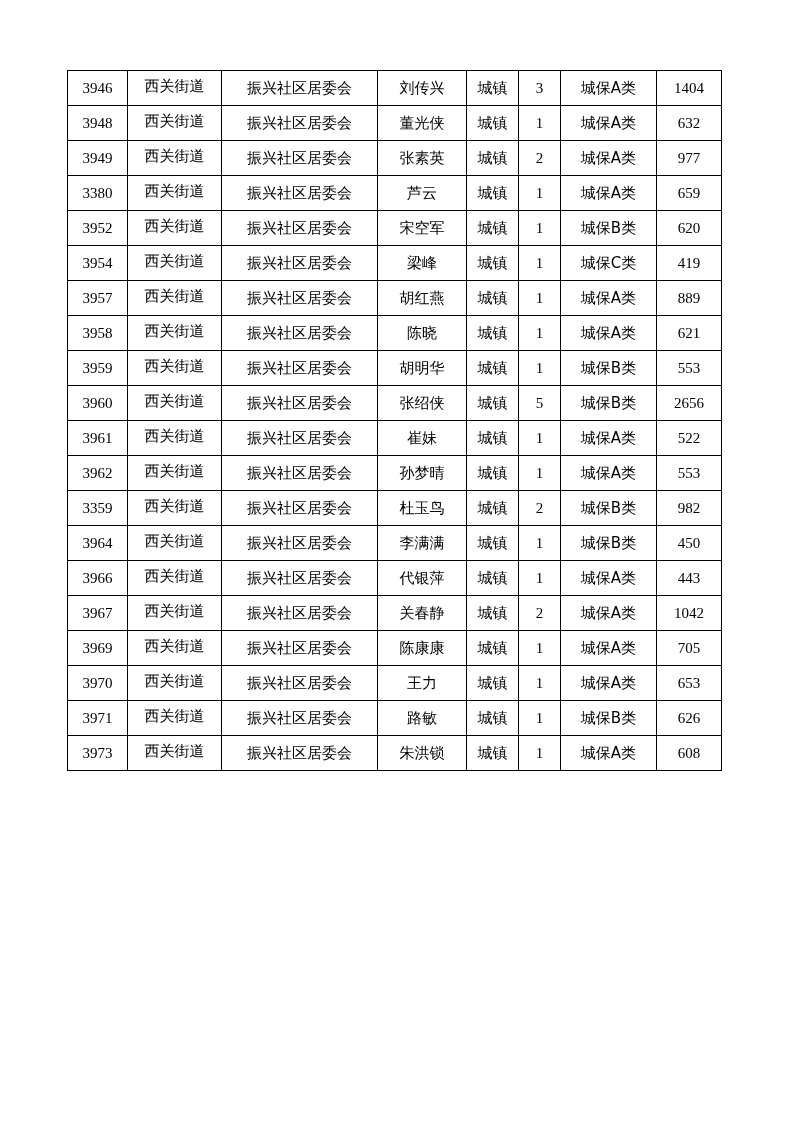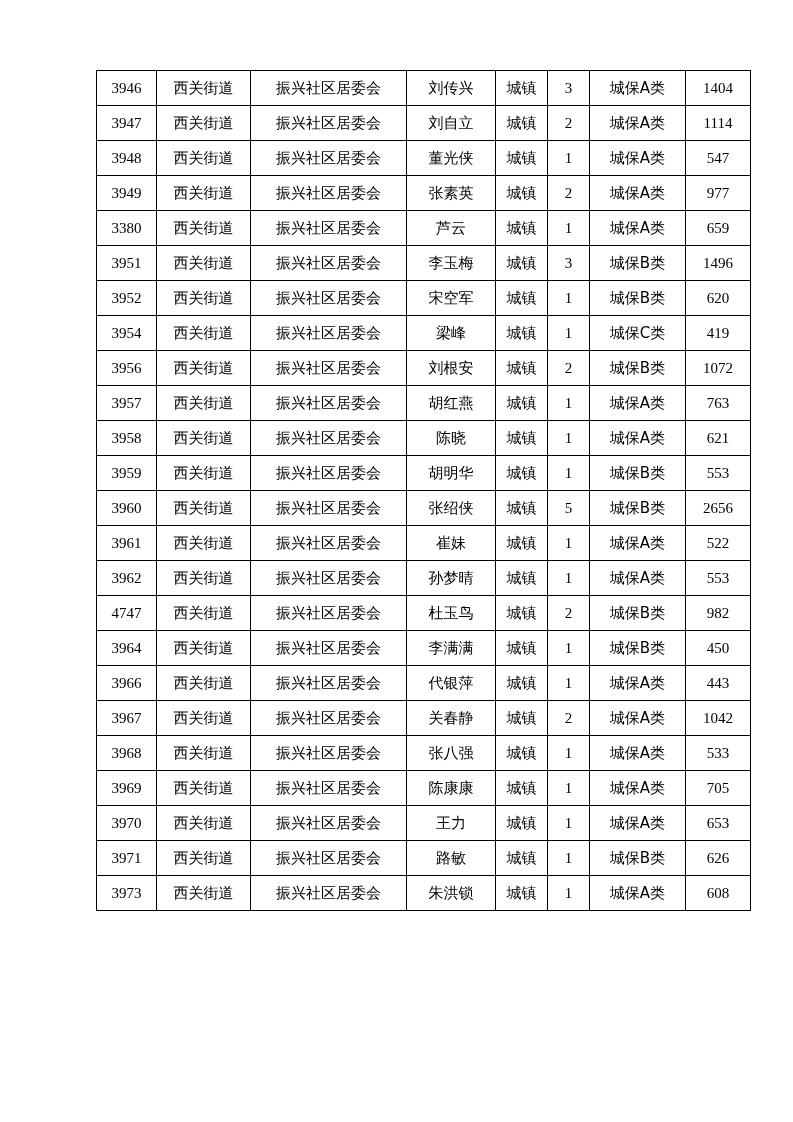--- a/index.html
+++ b/index.html
@@ -13,41 +13,40 @@
     font-family: "Liberation Serif", "DejaVu Serif", serif;
     color: #000000;
     position: relative;
     overflow: hidden;
   }
   .page {
     box-sizing: border-box;
     width: 661px;
     height: 1122px;
     padding: 70px 52px 0 67px;
-    margin-left: 29px;
   }
   table.data-table {
     border-collapse: collapse;
     table-layout: fixed;
     width: 614px;
     margin: 0;
   }
   table.data-table td {
     border: 1px solid #000000;
     height: 34px;
     text-align: center;
     vertical-align: middle;
     font-size: 15px;
     line-height: 1.1;
     padding: 0 2px;
     white-space: nowrap;
     overflow: hidden;
   }
   td.col-seq     { width: 55px; font-family: "Liberation Serif", serif; }
-  td.col-street  { width: 89px; }
+  td.col-street  { width: 89px; font-family: Liberation Mono, monospace; }
   td.col-comm    { width: 151px; }
   td.col-name    { width: 84px; }
   td.col-type    { width: 47px; }
   td.col-count   { width: 37px; font-family: "Liberation Serif", serif; }
   td.col-cat     { width: 91px; font-size: 14px; }
   td.col-amount  { width: 60px; font-family: "Liberation Serif", serif; }
   .cn {
     font-family: "DejaVu Sans", "Liberation Sans", sans-serif;
     font-size: 14px;
   }
@@ -62,68 +61,48 @@
           <td class="col-seq">3946</td>
           <td class="col-street cn">西关街道</td>
           <td class="col-comm cn">振兴社区居委会</td>
           <td class="col-name cn">刘传兴</td>
           <td class="col-type cn">城镇</td>
           <td class="col-count">3</td>
           <td class="col-cat cn">城保A类</td>
           <td class="col-amount">1404</td>
         </tr>
         <tr>
-          <td class="col-seq">3947</td>
-          <td class="col-street cn">西关街道</td>
-          <td class="col-comm cn">振兴社区居委会</td>
-          <td class="col-name cn">刘自立</td>
+          <td class="col-seq">3948</td>
+          <td class="col-street cn">西关街道</td>
+          <td class="col-comm cn">振兴社区居委会</td>
+          <td class="col-name cn">董光侠</td>
+          <td class="col-type cn">城镇</td>
+          <td class="col-count">1</td>
+          <td class="col-cat cn">城保A类</td>
+          <td class="col-amount">632</td>
+        </tr>
+        <tr>
+          <td class="col-seq">3949</td>
+          <td class="col-street cn">西关街道</td>
+          <td class="col-comm cn">振兴社区居委会</td>
+          <td class="col-name cn">张素英</td>
           <td class="col-type cn">城镇</td>
           <td class="col-count">2</td>
           <td class="col-cat cn">城保A类</td>
-          <td class="col-amount">1114</td>
-        </tr>
-        <tr>
-          <td class="col-seq">3948</td>
-          <td class="col-street cn">西关街道</td>
-          <td class="col-comm cn">振兴社区居委会</td>
-          <td class="col-name cn">董光侠</td>
-          <td class="col-type cn">城镇</td>
-          <td class="col-count">1</td>
-          <td class="col-cat cn">城保A类</td>
-          <td class="col-amount">547</td>
-        </tr>
-        <tr>
-          <td class="col-seq">3949</td>
-          <td class="col-street cn">西关街道</td>
-          <td class="col-comm cn">振兴社区居委会</td>
-          <td class="col-name cn">张素英</td>
-          <td class="col-type cn">城镇</td>
-          <td class="col-count">2</td>
-          <td class="col-cat cn">城保A类</td>
           <td class="col-amount">977</td>
         </tr>
         <tr>
           <td class="col-seq">3380</td>
           <td class="col-street cn">西关街道</td>
           <td class="col-comm cn">振兴社区居委会</td>
           <td class="col-name cn">芦云</td>
           <td class="col-type cn">城镇</td>
           <td class="col-count">1</td>
           <td class="col-cat cn">城保A类</td>
           <td class="col-amount">659</td>
-        </tr>
-        <tr>
-          <td class="col-seq">3951</td>
-          <td class="col-street cn">西关街道</td>
-          <td class="col-comm cn">振兴社区居委会</td>
-          <td class="col-name cn">李玉梅</td>
-          <td class="col-type cn">城镇</td>
-          <td class="col-count">3</td>
-          <td class="col-cat cn">城保B类</td>
-          <td class="col-amount">1496</td>
         </tr>
         <tr>
           <td class="col-seq">3952</td>
           <td class="col-street cn">西关街道</td>
           <td class="col-comm cn">振兴社区居委会</td>
           <td class="col-name cn">宋空军</td>
           <td class="col-type cn">城镇</td>
           <td class="col-count">1</td>
           <td class="col-cat cn">城保B类</td>
           <td class="col-amount">620</td>
@@ -132,138 +111,118 @@
           <td class="col-seq">3954</td>
           <td class="col-street cn">西关街道</td>
           <td class="col-comm cn">振兴社区居委会</td>
           <td class="col-name cn">梁峰</td>
           <td class="col-type cn">城镇</td>
           <td class="col-count">1</td>
           <td class="col-cat cn">城保C类</td>
           <td class="col-amount">419</td>
         </tr>
         <tr>
-          <td class="col-seq">3956</td>
-          <td class="col-street cn">西关街道</td>
-          <td class="col-comm cn">振兴社区居委会</td>
-          <td class="col-name cn">刘根安</td>
+          <td class="col-seq">3957</td>
+          <td class="col-street cn">西关街道</td>
+          <td class="col-comm cn">振兴社区居委会</td>
+          <td class="col-name cn">胡红燕</td>
+          <td class="col-type cn">城镇</td>
+          <td class="col-count">1</td>
+          <td class="col-cat cn">城保A类</td>
+          <td class="col-amount">889</td>
+        </tr>
+        <tr>
+          <td class="col-seq">3958</td>
+          <td class="col-street cn">西关街道</td>
+          <td class="col-comm cn">振兴社区居委会</td>
+          <td class="col-name cn">陈晓</td>
+          <td class="col-type cn">城镇</td>
+          <td class="col-count">1</td>
+          <td class="col-cat cn">城保A类</td>
+          <td class="col-amount">621</td>
+        </tr>
+        <tr>
+          <td class="col-seq">3959</td>
+          <td class="col-street cn">西关街道</td>
+          <td class="col-comm cn">振兴社区居委会</td>
+          <td class="col-name cn">胡明华</td>
+          <td class="col-type cn">城镇</td>
+          <td class="col-count">1</td>
+          <td class="col-cat cn">城保B类</td>
+          <td class="col-amount">553</td>
+        </tr>
+        <tr>
+          <td class="col-seq">3960</td>
+          <td class="col-street cn">西关街道</td>
+          <td class="col-comm cn">振兴社区居委会</td>
+          <td class="col-name cn">张绍侠</td>
+          <td class="col-type cn">城镇</td>
+          <td class="col-count">5</td>
+          <td class="col-cat cn">城保B类</td>
+          <td class="col-amount">2656</td>
+        </tr>
+        <tr>
+          <td class="col-seq">3961</td>
+          <td class="col-street cn">西关街道</td>
+          <td class="col-comm cn">振兴社区居委会</td>
+          <td class="col-name cn">崔妹</td>
+          <td class="col-type cn">城镇</td>
+          <td class="col-count">1</td>
+          <td class="col-cat cn">城保A类</td>
+          <td class="col-amount">522</td>
+        </tr>
+        <tr>
+          <td class="col-seq">3962</td>
+          <td class="col-street cn">西关街道</td>
+          <td class="col-comm cn">振兴社区居委会</td>
+          <td class="col-name cn">孙梦晴</td>
+          <td class="col-type cn">城镇</td>
+          <td class="col-count">1</td>
+          <td class="col-cat cn">城保A类</td>
+          <td class="col-amount">553</td>
+        </tr>
+        <tr>
+          <td class="col-seq">3359</td>
+          <td class="col-street cn">西关街道</td>
+          <td class="col-comm cn">振兴社区居委会</td>
+          <td class="col-name cn">杜玉鸟</td>
           <td class="col-type cn">城镇</td>
           <td class="col-count">2</td>
           <td class="col-cat cn">城保B类</td>
-          <td class="col-amount">1072</td>
-        </tr>
-        <tr>
-          <td class="col-seq">3957</td>
-          <td class="col-street cn">西关街道</td>
-          <td class="col-comm cn">振兴社区居委会</td>
-          <td class="col-name cn">胡红燕</td>
-          <td class="col-type cn">城镇</td>
-          <td class="col-count">1</td>
-          <td class="col-cat cn">城保A类</td>
-          <td class="col-amount">763</td>
-        </tr>
-        <tr>
-          <td class="col-seq">3958</td>
-          <td class="col-street cn">西关街道</td>
-          <td class="col-comm cn">振兴社区居委会</td>
-          <td class="col-name cn">陈晓</td>
-          <td class="col-type cn">城镇</td>
-          <td class="col-count">1</td>
-          <td class="col-cat cn">城保A类</td>
-          <td class="col-amount">621</td>
-        </tr>
-        <tr>
-          <td class="col-seq">3959</td>
-          <td class="col-street cn">西关街道</td>
-          <td class="col-comm cn">振兴社区居委会</td>
-          <td class="col-name cn">胡明华</td>
-          <td class="col-type cn">城镇</td>
-          <td class="col-count">1</td>
-          <td class="col-cat cn">城保B类</td>
-          <td class="col-amount">553</td>
-        </tr>
-        <tr>
-          <td class="col-seq">3960</td>
-          <td class="col-street cn">西关街道</td>
-          <td class="col-comm cn">振兴社区居委会</td>
-          <td class="col-name cn">张绍侠</td>
-          <td class="col-type cn">城镇</td>
-          <td class="col-count">5</td>
-          <td class="col-cat cn">城保B类</td>
-          <td class="col-amount">2656</td>
-        </tr>
-        <tr>
-          <td class="col-seq">3961</td>
-          <td class="col-street cn">西关街道</td>
-          <td class="col-comm cn">振兴社区居委会</td>
-          <td class="col-name cn">崔妹</td>
-          <td class="col-type cn">城镇</td>
-          <td class="col-count">1</td>
-          <td class="col-cat cn">城保A类</td>
-          <td class="col-amount">522</td>
-        </tr>
-        <tr>
-          <td class="col-seq">3962</td>
-          <td class="col-street cn">西关街道</td>
-          <td class="col-comm cn">振兴社区居委会</td>
-          <td class="col-name cn">孙梦晴</td>
-          <td class="col-type cn">城镇</td>
-          <td class="col-count">1</td>
-          <td class="col-cat cn">城保A类</td>
-          <td class="col-amount">553</td>
-        </tr>
-        <tr>
-          <td class="col-seq">4747</td>
-          <td class="col-street cn">西关街道</td>
-          <td class="col-comm cn">振兴社区居委会</td>
-          <td class="col-name cn">杜玉鸟</td>
+          <td class="col-amount">982</td>
+        </tr>
+        <tr>
+          <td class="col-seq">3964</td>
+          <td class="col-street cn">西关街道</td>
+          <td class="col-comm cn">振兴社区居委会</td>
+          <td class="col-name cn">李满满</td>
+          <td class="col-type cn">城镇</td>
+          <td class="col-count">1</td>
+          <td class="col-cat cn">城保B类</td>
+          <td class="col-amount">450</td>
+        </tr>
+        <tr>
+          <td class="col-seq">3966</td>
+          <td class="col-street cn">西关街道</td>
+          <td class="col-comm cn">振兴社区居委会</td>
+          <td class="col-name cn">代银萍</td>
+          <td class="col-type cn">城镇</td>
+          <td class="col-count">1</td>
+          <td class="col-cat cn">城保A类</td>
+          <td class="col-amount">443</td>
+        </tr>
+        <tr>
+          <td class="col-seq">3967</td>
+          <td class="col-street cn">西关街道</td>
+          <td class="col-comm cn">振兴社区居委会</td>
+          <td class="col-name cn">关春静</td>
           <td class="col-type cn">城镇</td>
           <td class="col-count">2</td>
-          <td class="col-cat cn">城保B类</td>
-          <td class="col-amount">982</td>
-        </tr>
-        <tr>
-          <td class="col-seq">3964</td>
-          <td class="col-street cn">西关街道</td>
-          <td class="col-comm cn">振兴社区居委会</td>
-          <td class="col-name cn">李满满</td>
-          <td class="col-type cn">城镇</td>
-          <td class="col-count">1</td>
-          <td class="col-cat cn">城保B类</td>
-          <td class="col-amount">450</td>
-        </tr>
-        <tr>
-          <td class="col-seq">3966</td>
-          <td class="col-street cn">西关街道</td>
-          <td class="col-comm cn">振兴社区居委会</td>
-          <td class="col-name cn">代银萍</td>
-          <td class="col-type cn">城镇</td>
-          <td class="col-count">1</td>
-          <td class="col-cat cn">城保A类</td>
-          <td class="col-amount">443</td>
-        </tr>
-        <tr>
-          <td class="col-seq">3967</td>
-          <td class="col-street cn">西关街道</td>
-          <td class="col-comm cn">振兴社区居委会</td>
-          <td class="col-name cn">关春静</td>
-          <td class="col-type cn">城镇</td>
-          <td class="col-count">2</td>
           <td class="col-cat cn">城保A类</td>
           <td class="col-amount">1042</td>
-        </tr>
-        <tr>
-          <td class="col-seq">3968</td>
-          <td class="col-street cn">西关街道</td>
-          <td class="col-comm cn">振兴社区居委会</td>
-          <td class="col-name cn">张八强</td>
-          <td class="col-type cn">城镇</td>
-          <td class="col-count">1</td>
-          <td class="col-cat cn">城保A类</td>
-          <td class="col-amount">533</td>
         </tr>
         <tr>
           <td class="col-seq">3969</td>
           <td class="col-street cn">西关街道</td>
           <td class="col-comm cn">振兴社区居委会</td>
           <td class="col-name cn">陈康康</td>
           <td class="col-type cn">城镇</td>
           <td class="col-count">1</td>
           <td class="col-cat cn">城保A类</td>
           <td class="col-amount">705</td>

